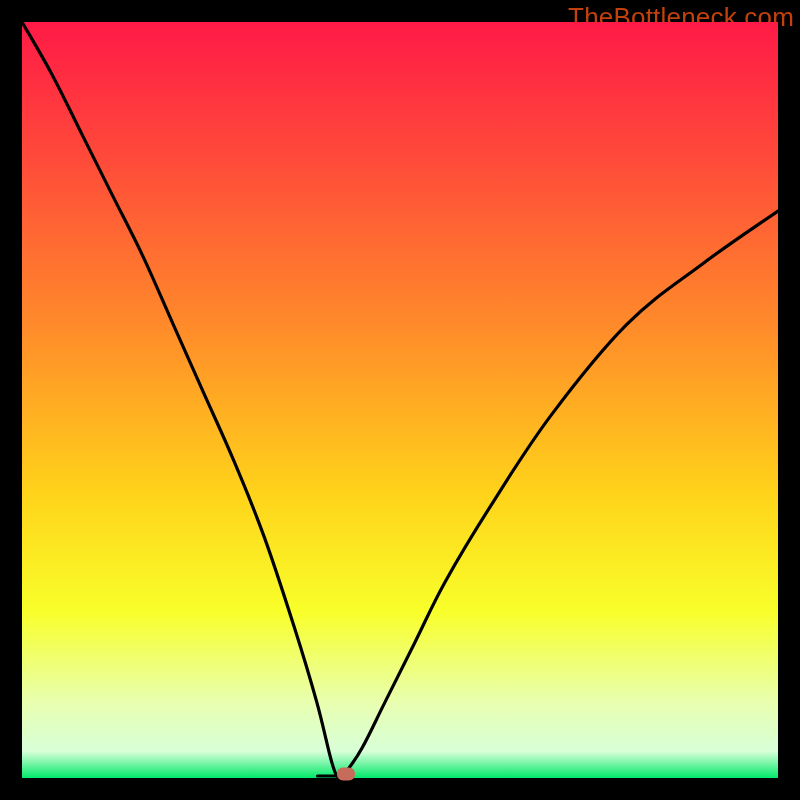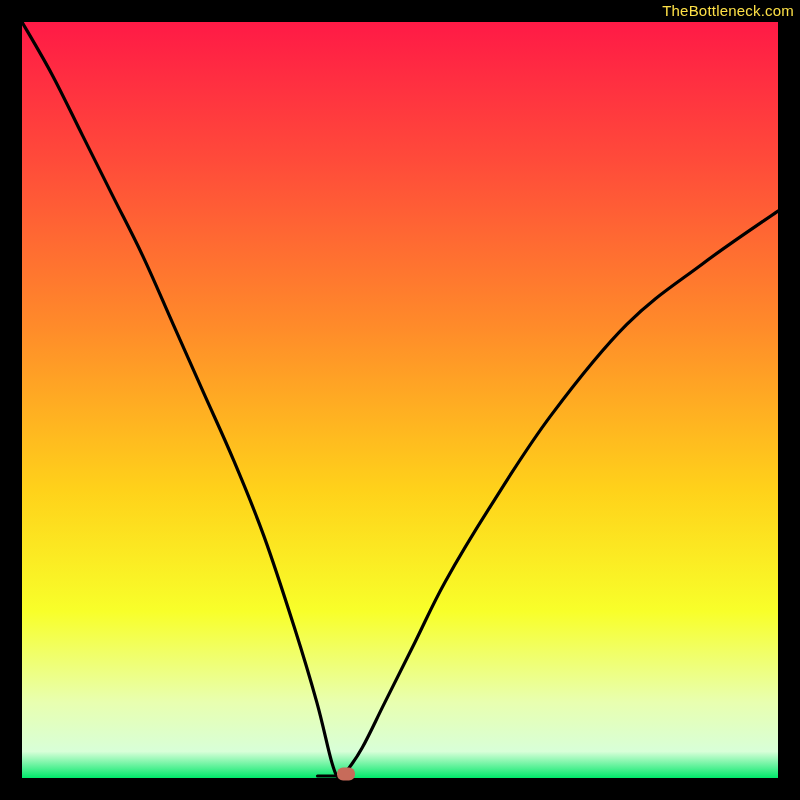--- a/index.html
+++ b/index.html
@@ -33,22 +33,22 @@
     position: absolute;
     width: 18px;
     height: 13px;
     border-radius: 6px;
     transform: translate(-50%, -50%);
   }
   .watermark {
     position: absolute;
     top: 2px;
     right: 6px;
-    color: #fde047;
-    font-size: 15px;
+    color: #c2410c;
+    font-size: 26px;
     letter-spacing: 0.2px;
     user-select: none;
   }
 </style>
 </head>
 <body>
 
 <div class="watermark">TheBottleneck.com</div>
 
 <div class="frame">

